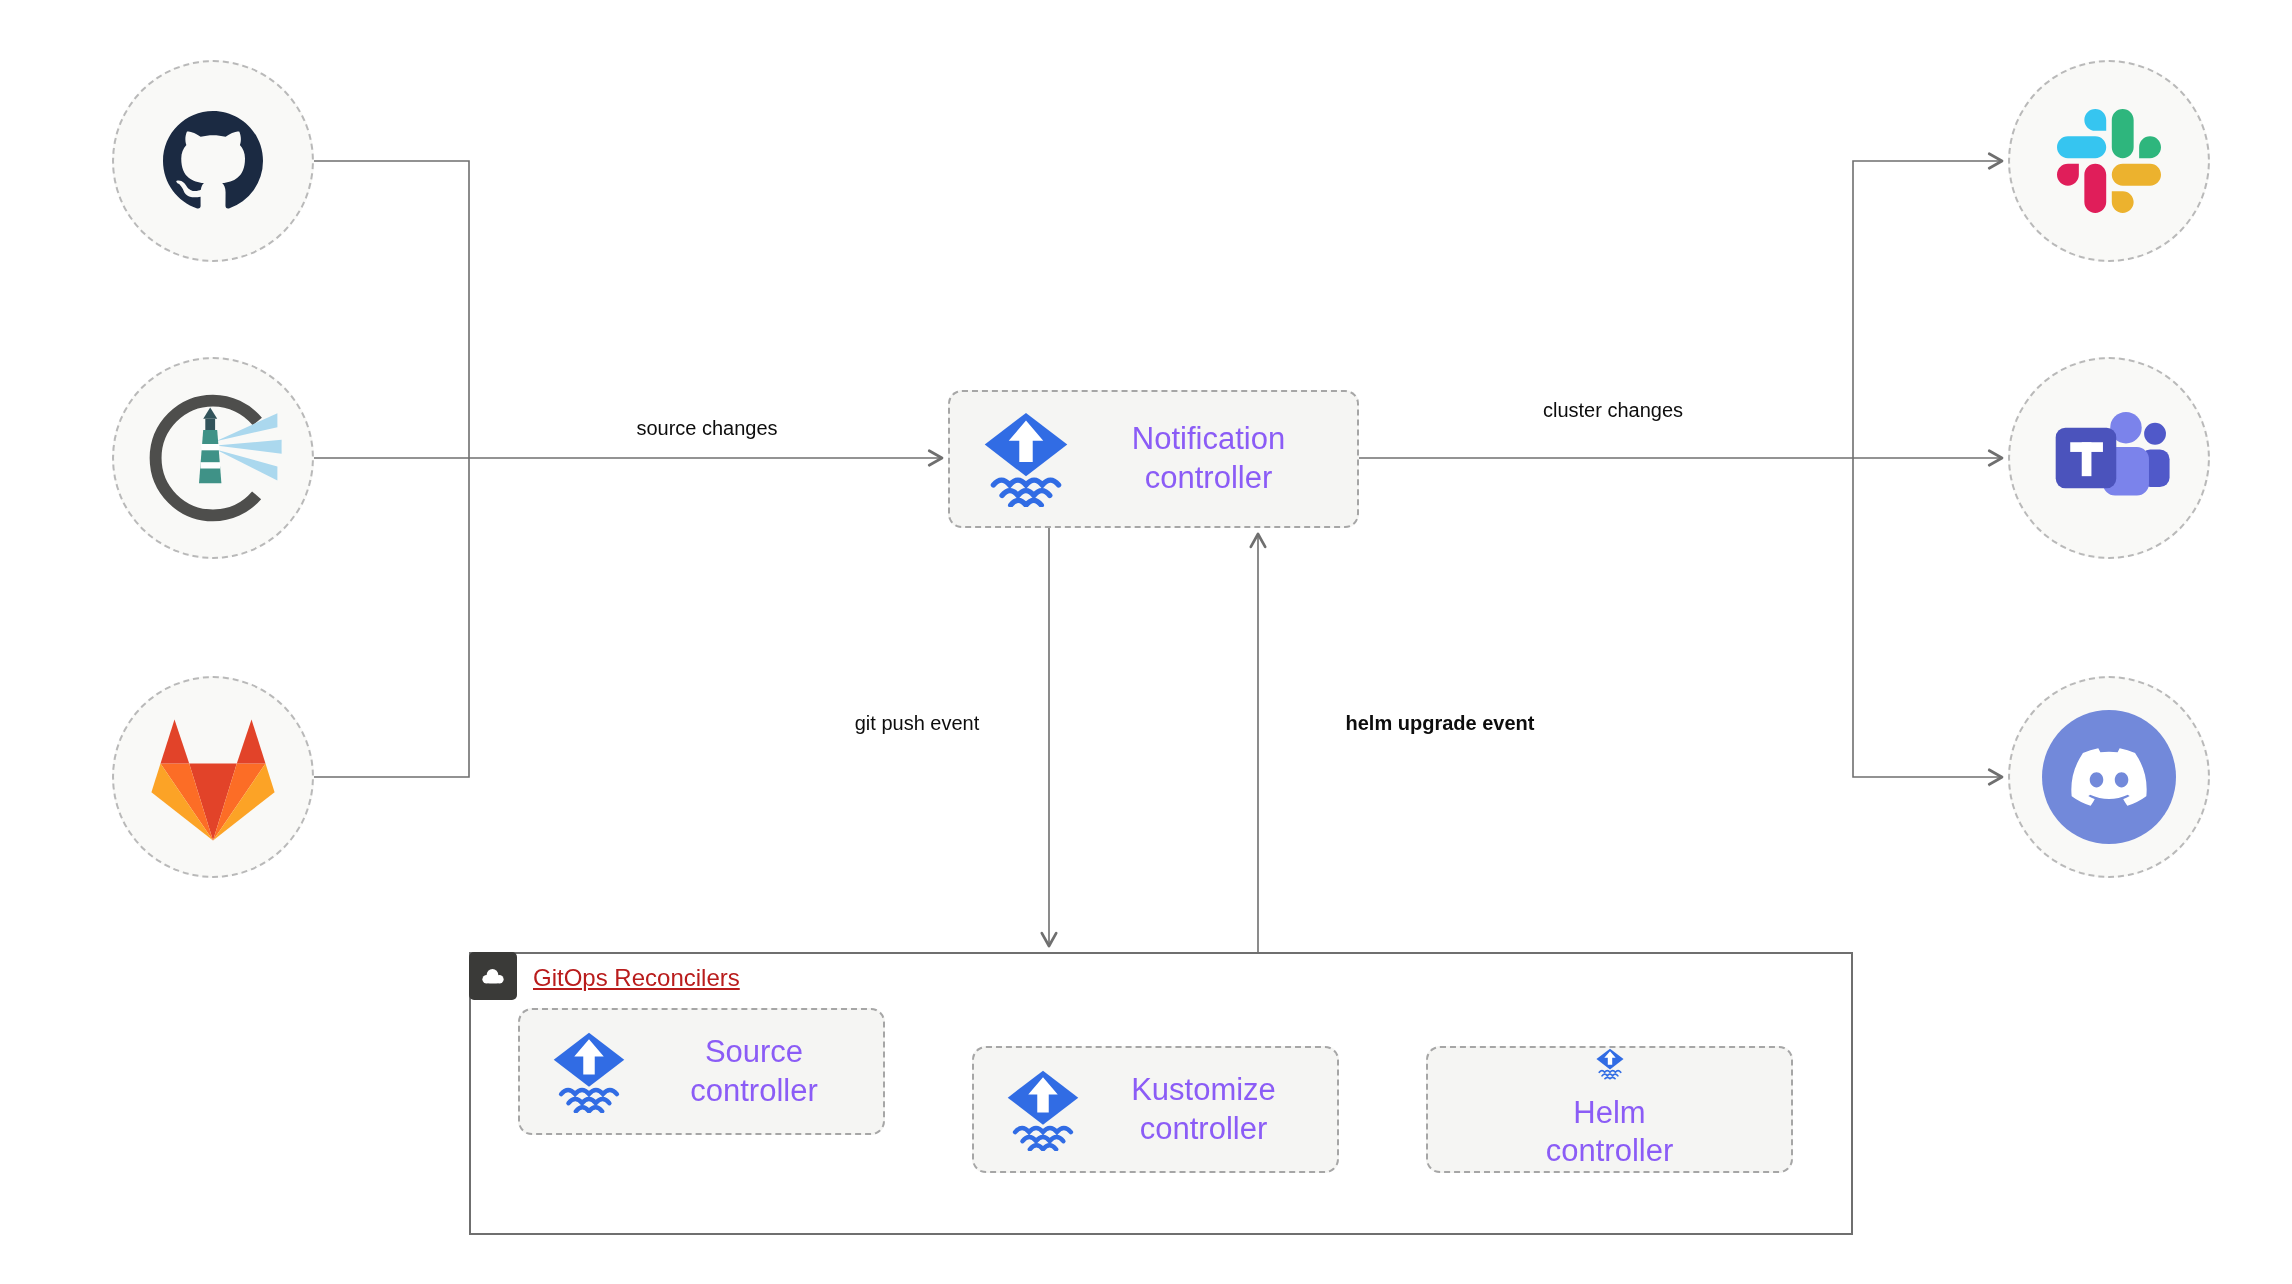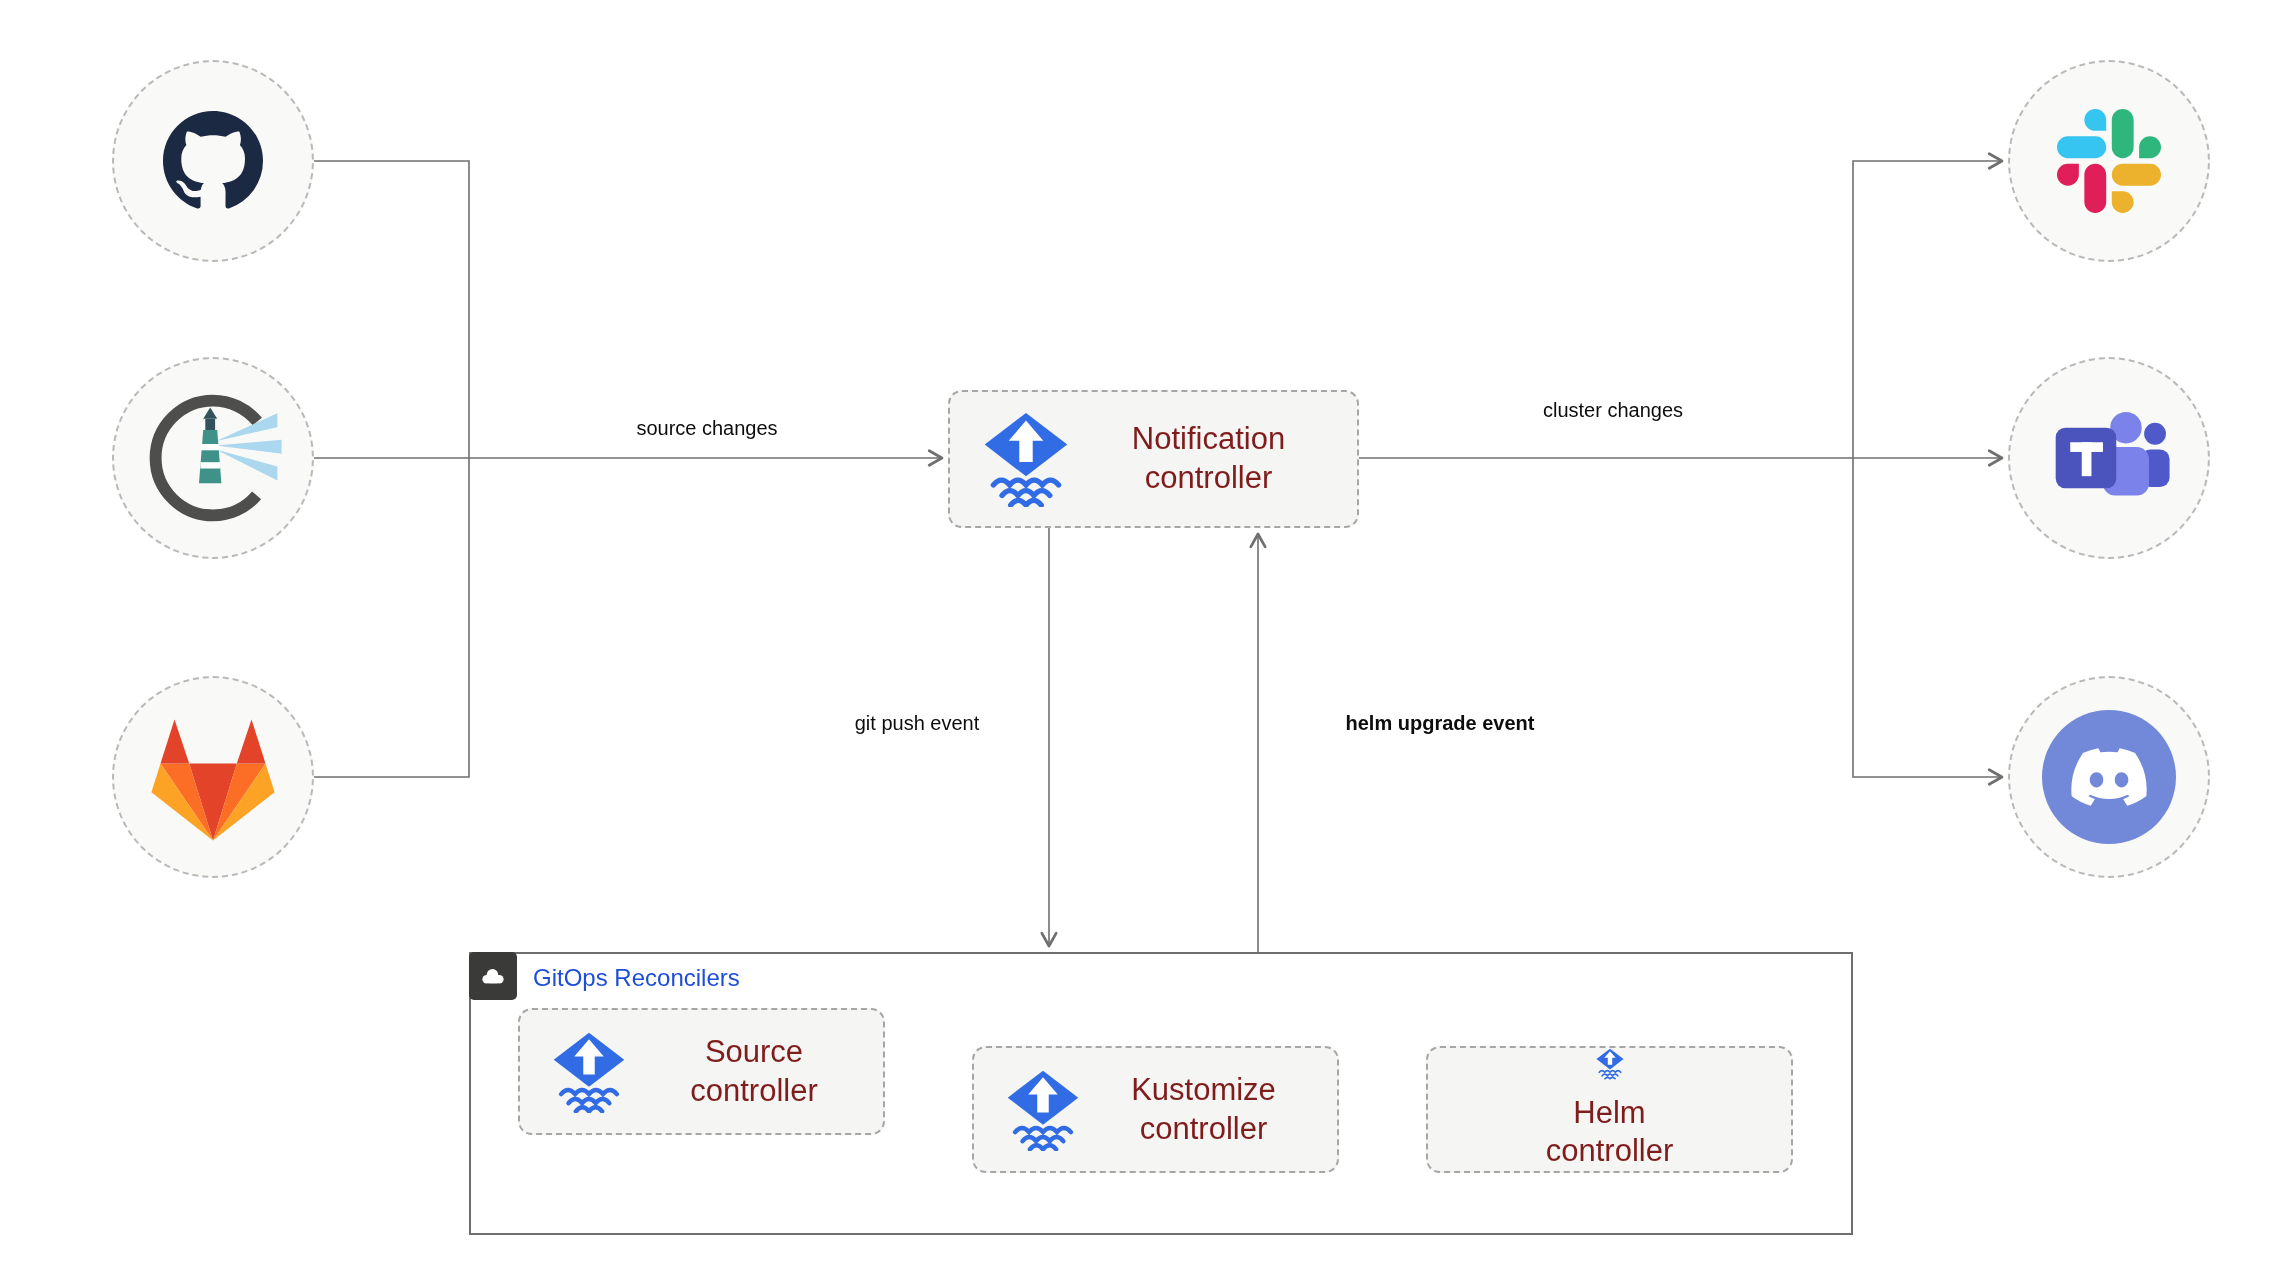--- a/index.html
+++ b/index.html
@@ -34,21 +34,21 @@
     border:2px dashed #a6a6a6;border-radius:14px;background:#f5f5f3;
     display:flex;align-items:center;padding:0 28px;gap:14px;
   }
   .node-notification{left:948px;top:390px;width:411px;height:138px;}
   .node-source{left:518px;top:1008px;width:367px;height:127px;gap:23px;}
   .node-kustomize{left:972px;top:1046px;width:367px;height:127px;}
   .node-helm{left:1426px;top:1046px;width:367px;height:127px;flex-direction:column;}
 
   .node-label{
     flex:1;text-align:center;font-size:31px;line-height:1.25;font-weight:500;
-    white-space:pre-line;color:#7f1d1d;
+    white-space:pre-line;color:#8b5cf6;
   }
 
   
   .edge-label{
     position:absolute;transform:translate(-50%,-50%);white-space:nowrap;
     font-size:20px;color:#0d0d0d;z-index:3;
   }
   .lbl-source-changes{left:707px;top:428px;}
   .lbl-cluster-changes{left:1600px;top:410px;margin-left:13px;}
   .lbl-git-push{left:917px;top:723px;}
@@ -58,21 +58,21 @@
   .group-box{
     position:absolute;left:469px;top:952px;width:1384px;height:283px;
     box-sizing:border-box;border:2px solid #6f6f6f;background:#ffffff;z-index:1;
   }
   .group-badge{
     position:absolute;left:-2px;top:-2px;width:48px;height:48px;border-radius:5px;
     background:#3a3a38;display:flex;align-items:center;justify-content:center;
   }
   .group-label{
     position:absolute;left:62px;top:0;height:48px;display:flex;align-items:center;
-    font-size:24px;color:#1d4ed8;
+    font-size:24px;color:#b91c1c;text-decoration:underline;
   }
 
   svg.icon{display:block;}
   .hidden-defs{position:absolute;width:0;height:0;overflow:hidden;}
 </style>
 </head>
 <body>
 
 <svg class="hidden-defs" aria-hidden="true">
   <defs>

